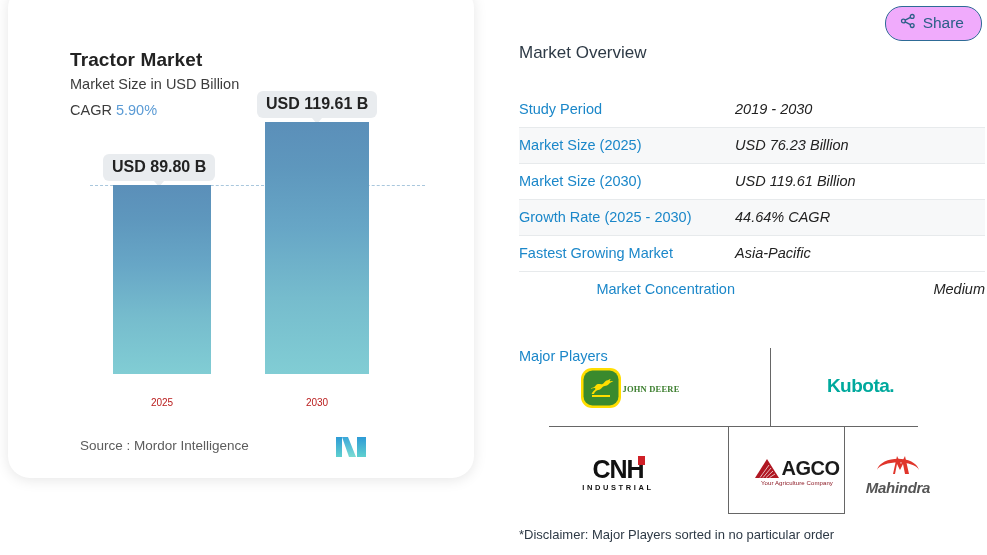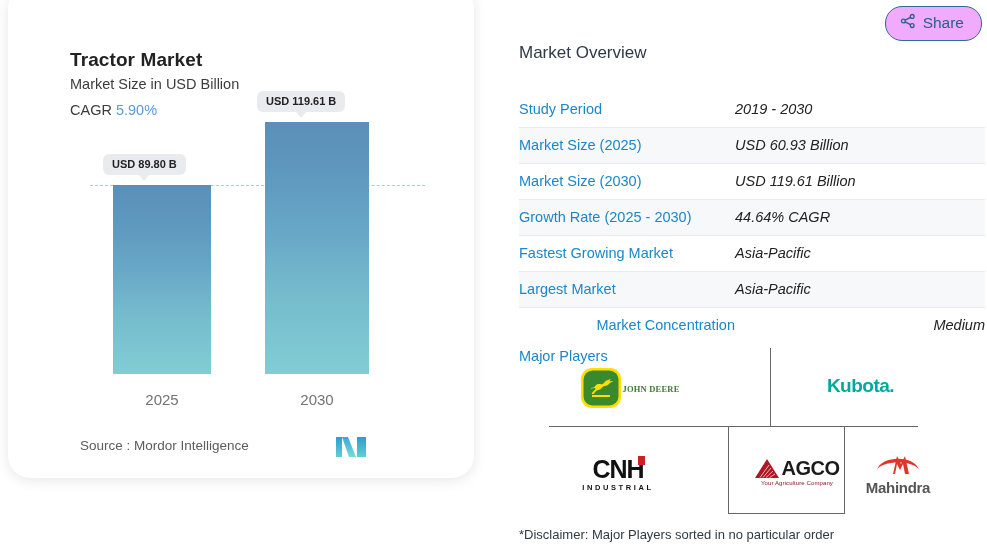--- a/index.html
+++ b/index.html
@@ -47,31 +47,31 @@
 
   .bar{
     position:absolute;bottom:42px;
     background:linear-gradient(180deg,#5b8fb9 0%,#5e97bd 18%,#67a6c6 42%,#76bccd 70%,#81cdd4 100%);
   }
   .bar.b2025{left:43px;width:98px;height:187px;}
   .bar.b2030{left:195px;width:104px;height:252px;}
 
   .xlab{
     position:absolute;bottom:8px;
-    font-size:15px;color:#737373;text-align:center;
+    font-size:10px;color:#b91c1c;text-align:center;
   }
   .xlab.x1{left:43px;width:98px;}
   .xlab.x2{left:195px;width:104px;}
 
   .tip{
     position:absolute;
     background:#e9ecef;
     border-radius:6px;
     padding:4px 9px 5px;
-    font-size:11px;font-weight:bold;color:#222;
+    font-size:16px;font-weight:bold;color:#222;
     white-space:nowrap;
   }
   .tip:after{
     content:"";position:absolute;left:50%;margin-left:-5px;bottom:-6px;
     border-left:5px solid transparent;border-right:5px solid transparent;
     border-top:6px solid #e9ecef;
   }
   .tip.t1{left:33px;top:62px;}
   .tip.t2{left:187px;top:0px;}
 
@@ -212,36 +212,32 @@
   <div class="overview-title">Market Overview</div>
 
   <table class="ov">
     <tbody>
       <tr>
         <td class="k">Study Period</td>
         <td class="v">2019 - 2030</td>
       </tr>
       <tr class="alt">
         <td class="k">Market Size (2025)</td>
-        <td class="v">USD 60.93 Billion</td>
+        <td class="v">USD 76.23 Billion</td>
       </tr>
       <tr>
         <td class="k">Market Size (2030)</td>
         <td class="v">USD 119.61 Billion</td>
       </tr>
       <tr class="alt">
         <td class="k">Growth Rate (2025 - 2030)</td>
         <td class="v">44.64% CAGR</td>
       </tr>
       <tr>
         <td class="k">Fastest Growing Market</td>
-        <td class="v">Asia-Pacific</td>
-      </tr>
-      <tr class="alt">
-        <td class="k">Largest Market</td>
         <td class="v">Asia-Pacific</td>
       </tr>
       <tr class="last">
         <td class="k">Market Concentration</td>
         <td class="v">Medium</td>
       </tr>
     </tbody>
   </table>
 
   <div class="players-label">Major Players</div>
@@ -284,21 +280,21 @@
             <line x1="8" y1="18.6" x2="16" y2="9"></line>
             <line x1="11" y1="18.6" x2="18" y2="12"></line>
             <line x1="14.5" y1="18.6" x2="20" y2="15"></line>
           </g>
         </svg>
         <span class="agco-main">AGCO</span>
       </div>
       <div class="agco-sub">Your Agriculture Company</div>
     </div>
 
-    <div class="cell" style="left:225px;top:96px;width:100px;height:62px;flex-direction:column;">
+    <div class="cell" style="left:225px;top:96px;width:100px;height:62px;flex-direction:column;font-style:italic;">
       <svg width="46" height="28" viewBox="0 0 46 28">
         <path d="M2 20 C6 5, 40 5, 44 20 C40 10, 6 10, 2 20Z" fill="#e0352b"></path>
         <path d="M18 24 L22 6 L26 14 L30 6 L34 24 L30 24 L28 14 L25 20 L22 14 L20 24Z" fill="#e0352b"></path>
       </svg>
       <div class="mh-text">Mahindra</div>
     </div>
   </div>
 
   <div class="disclaimer">*Disclaimer: Major Players sorted in no particular order</div>
 </div>

